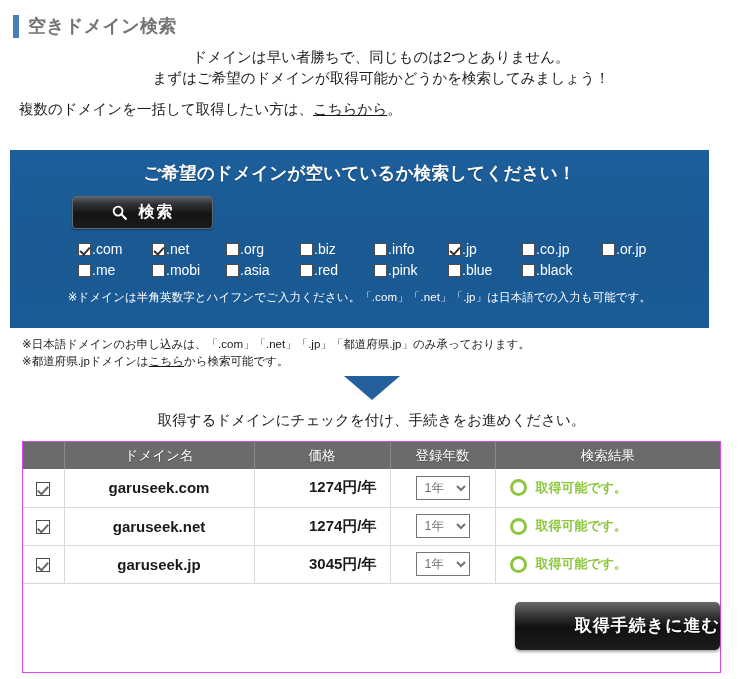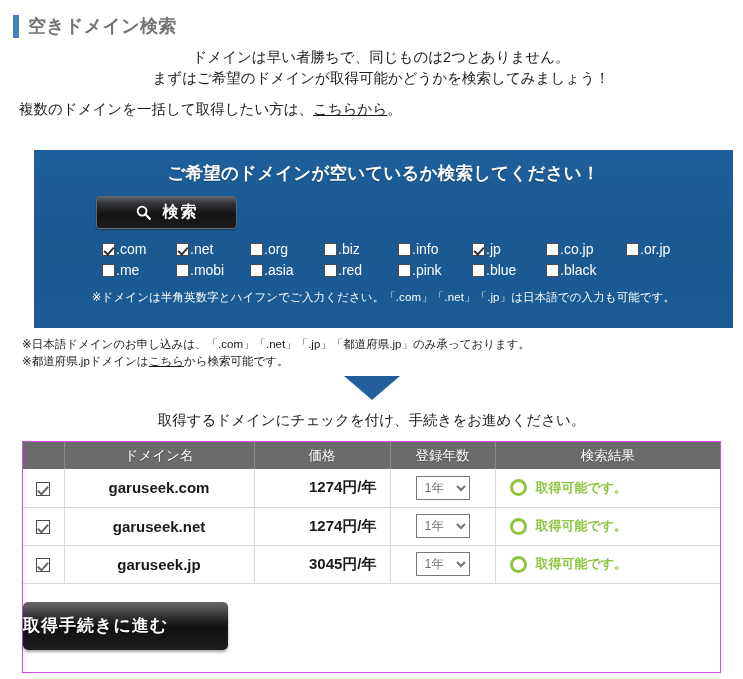--- a/index.html
+++ b/index.html
@@ -29,21 +29,21 @@
   }
 
   
   .intro { margin: 9px 0 0 19px; font-size: 14.5px; line-height: 21px; color: #1a1a1a; }
   .intro-line { white-space: nowrap; text-align: center; }
   .intro-2 { margin: 11px 0 0 19px; font-size: 14.5px; color: #1a1a1a; }
   .link-under { text-decoration: underline; color: #1a1a1a; cursor: pointer; }
 
   
   .search-panel {
-    position: absolute; left: 34px; top: 136px;
+    position: absolute; left: 10px; top: 136px;
     width: 699px; height: 178px;
     background: linear-gradient(to bottom, #1d5f9c 0%, #1a5992 55%, #1b5c97 100%);
   }
   .panel-title {
     text-align: center; color: #ffffff;
     font-size: 17.5px; font-weight: bold;
     padding-top: 11px; letter-spacing: .2px;
     text-shadow: 0 1px 1px rgba(0,0,0,.35);
   }
   .search-row {
@@ -172,21 +172,21 @@
     display: flex; align-items: center; justify-content: flex-start;
     padding-left: 13px; gap: 9px;
   }
   .status-ring {
     width: 17px; height: 17px; flex: none;
     border: 3px solid #8cc63f; border-radius: 50%;
   }
   .status-text { color: #8cc63f; font-weight: bold; font-size: 13px; }
 
   
-  .proceed-wrap { text-align: left; margin-top: 18px; }
+  .proceed-wrap { text-align: right; margin-top: 18px; }
   .proceed-btn {
     display: inline-block;
     width: 205px; height: 48px; line-height: 48px;
     border-radius: 5px;
     background: linear-gradient(to bottom, #6a6a6a 0%, #3a3a3a 26%, #111111 52%, #1c1c1c 100%);
     color: #ffffff; font-size: 17px; font-weight: bold;
     cursor: pointer; letter-spacing: 1px;
     box-shadow: 0 2px 3px rgba(0,0,0,.35);
     text-shadow: 0 1px 1px rgba(0,0,0,.6);
   }

